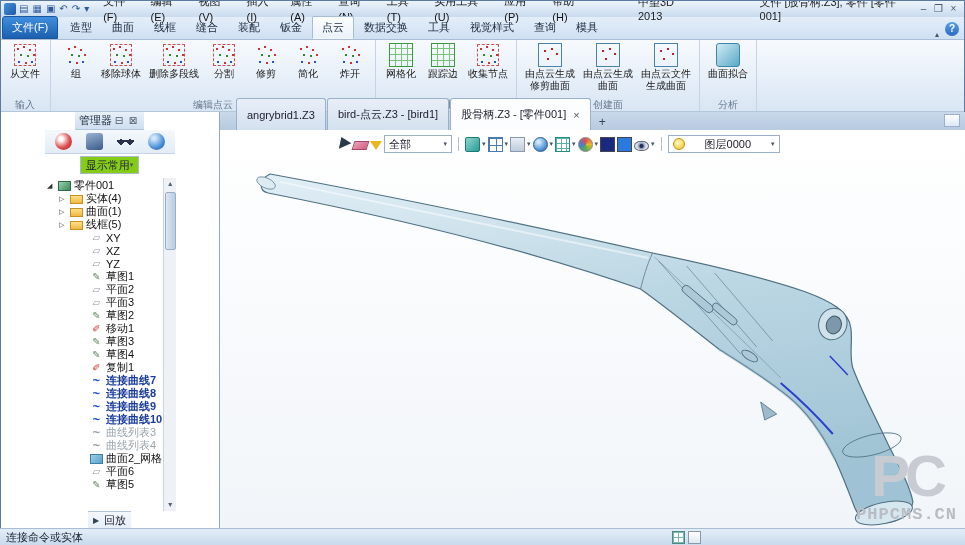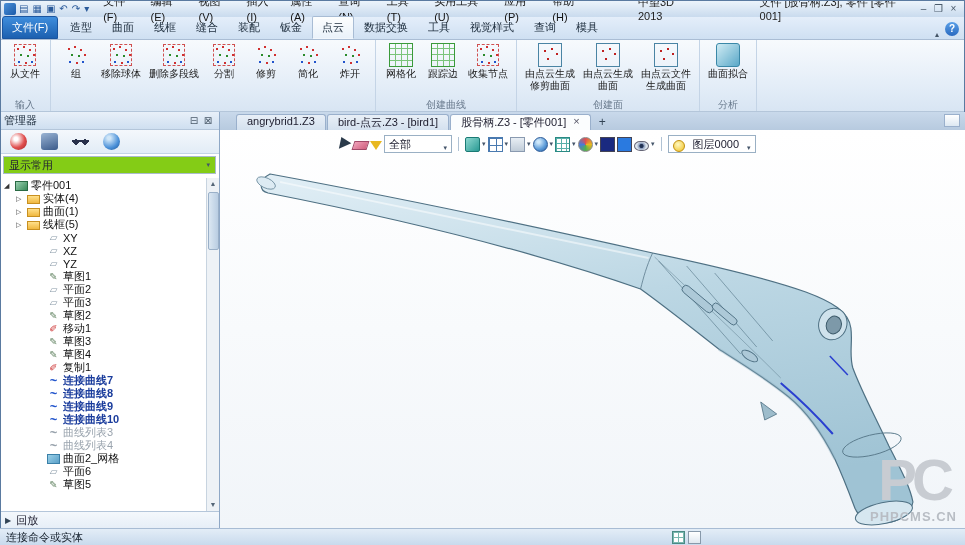--- a/index.html
+++ b/index.html
@@ -40,21 +40,21 @@
     radial-gradient(circle 1.6px at 21px 12px,#d03030 60%,transparent 61%),
     radial-gradient(circle 1.6px at 6px 19px,#2255cc 60%,transparent 61%),
     radial-gradient(circle 1.6px at 13px 20px,#d03030 60%,transparent 61%),
     radial-gradient(circle 1.6px at 19px 19px,#2255cc 60%,transparent 61%);}
   .ic.boxed::after{content:"";position:absolute;inset:1px;border:1px dashed #d05050;}
   .ic.mesh{background:linear-gradient(#ffffff,#eaf4ea);border:1px solid #3a9a3a;box-sizing:border-box;background-image:repeating-linear-gradient(0deg,transparent 0 5px,#7ac47a 5px 6px),repeating-linear-gradient(90deg,transparent 0 5px,#7ac47a 5px 6px);}
   .ic.surf{background:linear-gradient(135deg,#bfe0ef,#7ab4d4);border:1px solid #4a84a4;box-sizing:border-box;background-image:radial-gradient(circle 1.5px at 6px 7px,#c02020 60%,transparent 61%),radial-gradient(circle 1.5px at 13px 5px,#c02020 60%,transparent 61%),radial-gradient(circle 1.5px at 18px 10px,#c02020 60%,transparent 61%),radial-gradient(circle 1.5px at 9px 15px,#c02020 60%,transparent 61%);}
   .ic.surf2{background:linear-gradient(135deg,#d0ecf4,#5aa8c8);border:1px solid #3a88a8;border-radius:3px;box-sizing:border-box;}
   
   .workarea{display:flex;height:416px;}
-  .manager{width:220px;flex:none;border-right:1px solid #8fa8c6;display:flex;flex-direction:column;background:#fff;box-sizing:border-box;}
+  .manager{width:220px;flex:none;border-right:1px solid #8fa8c6;display:flex;flex-direction:column;background:#fff;box-sizing:border-box;align-items:center;}
   .mhead{height:17px;flex:none;background:linear-gradient(#e8f0f9,#cfdff0);display:flex;align-items:center;font-size:11px;padding:0 4px;border-bottom:1px solid #b4c6da;}
   .mtitle{flex:1;color:#1a2a3a;}
   .mbtn{width:14px;text-align:center;color:#4a5a6a;font-size:10px;}
   .mtools{height:23px;flex:none;display:flex;align-items:center;gap:14px;padding:0 10px;background:linear-gradient(#f4f8fc,#e2ecf6);border-bottom:1px solid #c4d4e6;}
   .mt{width:17px;height:17px;}
   .t1{border-radius:50%;background:radial-gradient(circle at 35% 35%,#fff 12%,#e05050 55%,#a02020);}
   .t2{background:linear-gradient(160deg,#9ab4d4,#3a5a8a);border-radius:3px;}
   .t3{background:radial-gradient(circle 4.5px at 4px 9px,#28304a 60%,transparent 61%),radial-gradient(circle 4.5px at 13px 9px,#28304a 60%,transparent 61%),linear-gradient(transparent 7px,#28304a 7px 9px,transparent 9px);}
   .t4{border-radius:50%;background:radial-gradient(circle at 35% 30%,#cfe6f8 10%,#4a90d8 60%,#1a5090);}
   .mfilter{height:16px;flex:none;border:1px solid #aabccc;margin:2px 3px;display:flex;align-items:center;font-size:11px;padding:0 5px;background:#84cc16;color:#223;}
@@ -80,21 +80,21 @@
   .trow.dis .tl{color:#9aa4ae;}
   .scroll{position:absolute;top:2px;right:0;bottom:0;width:12px;background:#eef2f6;border-left:1px solid #c8d4e0;display:flex;flex-direction:column;align-items:center;font-size:7px;color:#567;}
   .sbtn{height:12px;line-height:12px;flex:none;}
   .sthumb{width:9px;height:56px;background:linear-gradient(90deg,#dbe7f2,#b9cde2);border:1px solid #9ab0c8;border-radius:2px;margin-top:2px;flex:none;}
   .sfill{flex:1;}
   .replay{height:16px;flex:none;border-top:1px solid #b4c6da;display:flex;align-items:center;font-size:11px;padding:0 5px;gap:5px;background:linear-gradient(#f4f8fc,#e6eef7);color:#223;}
   .rarrow{font-size:8px;color:#345;}
   
   .docarea{flex:1;display:flex;flex-direction:column;min-width:0;}
   .tabbar{height:18px;flex:none;background:linear-gradient(#c9d9eb,#b7cadf);display:flex;align-items:flex-end;padding-left:16px;position:relative;}
-  .dtab{font-size:11px;padding:0 10px;margin-right:1px;background:linear-gradient(#e8eff7,#d4e1ef);border:1px solid #9ab0cc;border-bottom:none;border-radius:3px 3px 0 0;color:#223;display:flex;gap:7px;height:16px;box-sizing:border-box;white-space:nowrap;}
+  .dtab{font-size:11px;padding:0 10px;margin-right:1px;background:linear-gradient(#e8eff7,#d4e1ef);border:1px solid #9ab0cc;border-bottom:none;border-radius:3px 3px 0 0;color:#223;display:flex;align-items:center;gap:7px;height:32px;box-sizing:border-box;white-space:nowrap;}
   .dtab.active{background:#fbfdfe;}
   .tclose{font-size:11px;color:#556;}
   .newtab{font-size:12px;color:#345;padding:0 7px 1px;}
   .tabopts{position:absolute;right:5px;bottom:3px;width:14px;height:11px;background:linear-gradient(#ffffff,#dde8f2);border:1px solid #9ab0cc;}
   
   .viewport{flex:1;position:relative;background:linear-gradient(#ffffff,#f1f5f9);overflow:hidden;}
   svg.model{position:absolute;inset:0;width:100%;height:100%;}
   .vtoolbar{position:absolute;left:120px;top:4px;height:20px;display:flex;align-items:center;gap:2px;font-size:11px;}
   .vt{width:15px;height:15px;flex:none;box-sizing:border-box;}
   .vsep{width:1px;height:14px;background:#b0c2d4;margin:0 4px;}
@@ -104,29 +104,29 @@
   .cube-shaded{background:linear-gradient(135deg,#8ed8d0,#2a9a94);border:1px solid #1a7a74;border-radius:2px;}
   .cube-wire{background:#fff;border:1px solid #4a7ab0;background-image:linear-gradient(#4a7ab0 1px,transparent 1px),linear-gradient(90deg,#4a7ab0 1px,transparent 1px);background-size:7px 7px;}
   .cube-hidden{background:linear-gradient(#e8eef4,#c0ccd8);border:1px solid #8a9ab0;}
   .sphereic{border-radius:50%;background:radial-gradient(circle at 35% 30%,#cfe8fa 10%,#5a9ad8 60%,#2a5a98);border:1px solid #2a5a98;}
   .gridic{background:#fff;border:1px solid #2a8a84;background-image:linear-gradient(#5ab0aa 1px,transparent 1px),linear-gradient(90deg,#5ab0aa 1px,transparent 1px);background-size:5px 5px;}
   .palette{background:conic-gradient(#e05050,#e8b820,#50b050,#4a7ad8,#e05050);border-radius:50%;border:1px solid #888;}
   .swatch{width:13px;height:13px;border:1px solid #445;flex:none;}
   .swatch.navy{background:#1a2a80;}
   .swatch.blue{background:#2a7ae0;}
   .eye{border-radius:50%/60%;background:radial-gradient(circle at 50% 50%,#223355 22%,#8899bb 32%,#dde6ee 62%);border:1px solid #667;height:10px!important;margin-top:3px;}
-  .vselect{height:16px;border:1px solid #9ab0c4;background:#fff;display:flex;align-items:flex-end;gap:8px;padding:0 4px;color:#223;}
+  .vselect{height:16px;border:1px solid #9ab0c4;background:#fff;display:flex;align-items:center;gap:20px;padding:0 4px;color:#223;}
   .vselect.filter{min-width:58px;}
   .vselect.layer{min-width:74px;}
   .vselect .dd{margin-left:auto;}
   .bulb{width:10px;height:10px;border-radius:50%;background:radial-gradient(circle at 40% 35%,#fff8c0,#f0c020);border:1px solid #c09010;flex:none;}
   
   .watermark{position:absolute;right:8px;bottom:4px;text-align:center;pointer-events:none;}
   .wbig{font-size:58px;font-weight:bold;letter-spacing:-5px;line-height:58px;color:#c8ccd2;}
-  .wsmall{font-size:13px;font-weight:bold;color:#b8bdc4;letter-spacing:1px;}
+  .wsmall{font-size:17px;font-weight:bold;color:#b8bdc4;letter-spacing:1px;font-family:Liberation Mono, monospace;}
   
   .statusbar{height:17px;background:linear-gradient(#e3edf7,#c7d9ec);border-top:1px solid #a8bcd4;display:flex;align-items:center;font-size:11px;padding:0 6px;position:relative;color:#15202c;}
   .sicons{position:absolute;left:672px;top:2px;display:flex;gap:3px;}
   .si1{width:13px;height:13px;background:#fff;border:1px solid #4a8a84;background-image:linear-gradient(#7ab8b0 1px,transparent 1px),linear-gradient(90deg,#7ab8b0 1px,transparent 1px);background-size:5px 5px;box-sizing:border-box;}
   .si2{width:13px;height:13px;background:linear-gradient(#fff,#e0e8f0);border:1px solid #8899aa;box-sizing:border-box;}
 </style>
 </head>
 <body>
 
 <div class="app">
@@ -216,20 +216,21 @@
         </div>
         <div class="ritem">
           <span class="ic pcd"></span>
           <span class="rlabel">简化</span>
         </div>
         <div class="ritem">
           <span class="ic pcd"></span>
           <span class="rlabel">炸开</span>
         </div>
       </div>
+      <div class="gname">编辑点云</div>
     </div>
     <div class="rgroup">
       <div class="ritems">
         <div class="ritem">
           <span class="ic mesh"></span>
           <span class="rlabel">网格化</span>
         </div>
         <div class="ritem">
           <span class="ic mesh"></span>
           <span class="rlabel">跟踪边</span>

